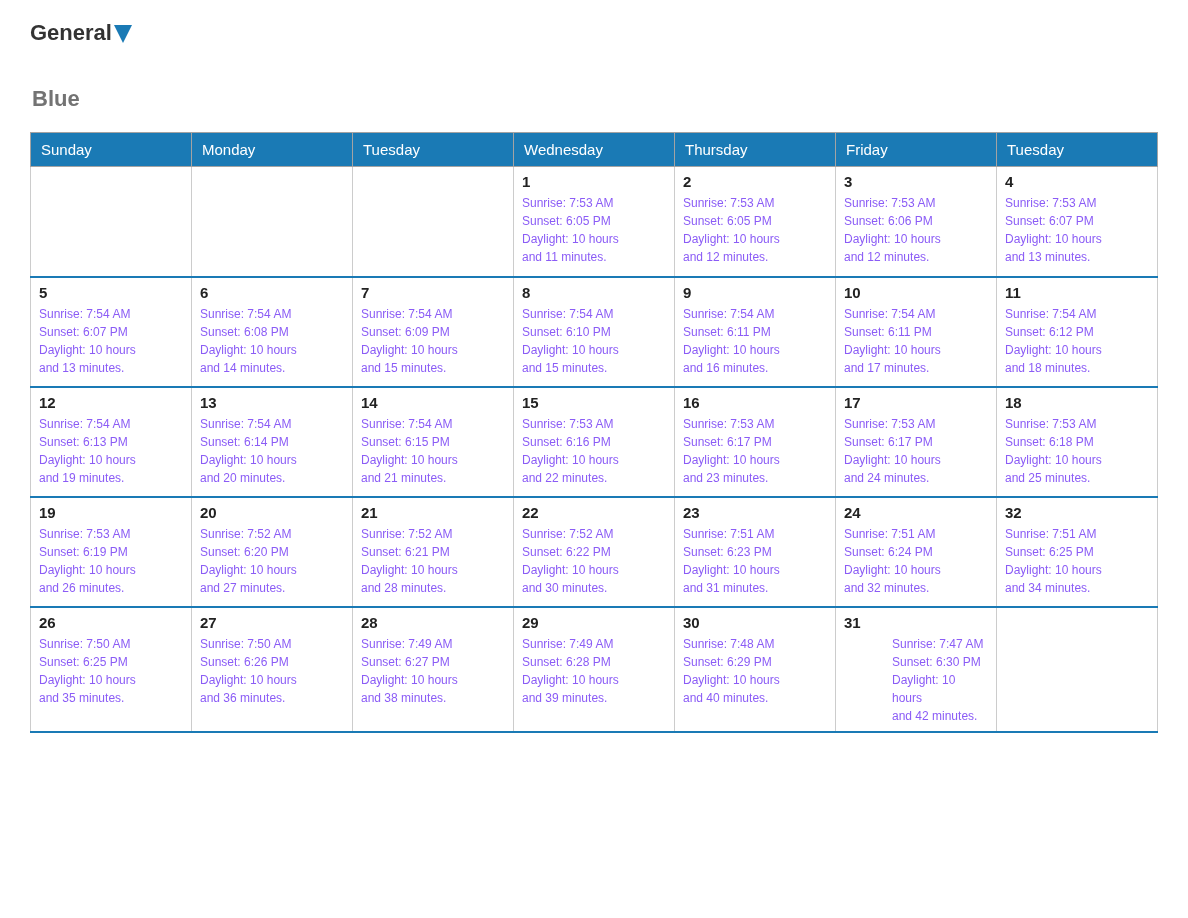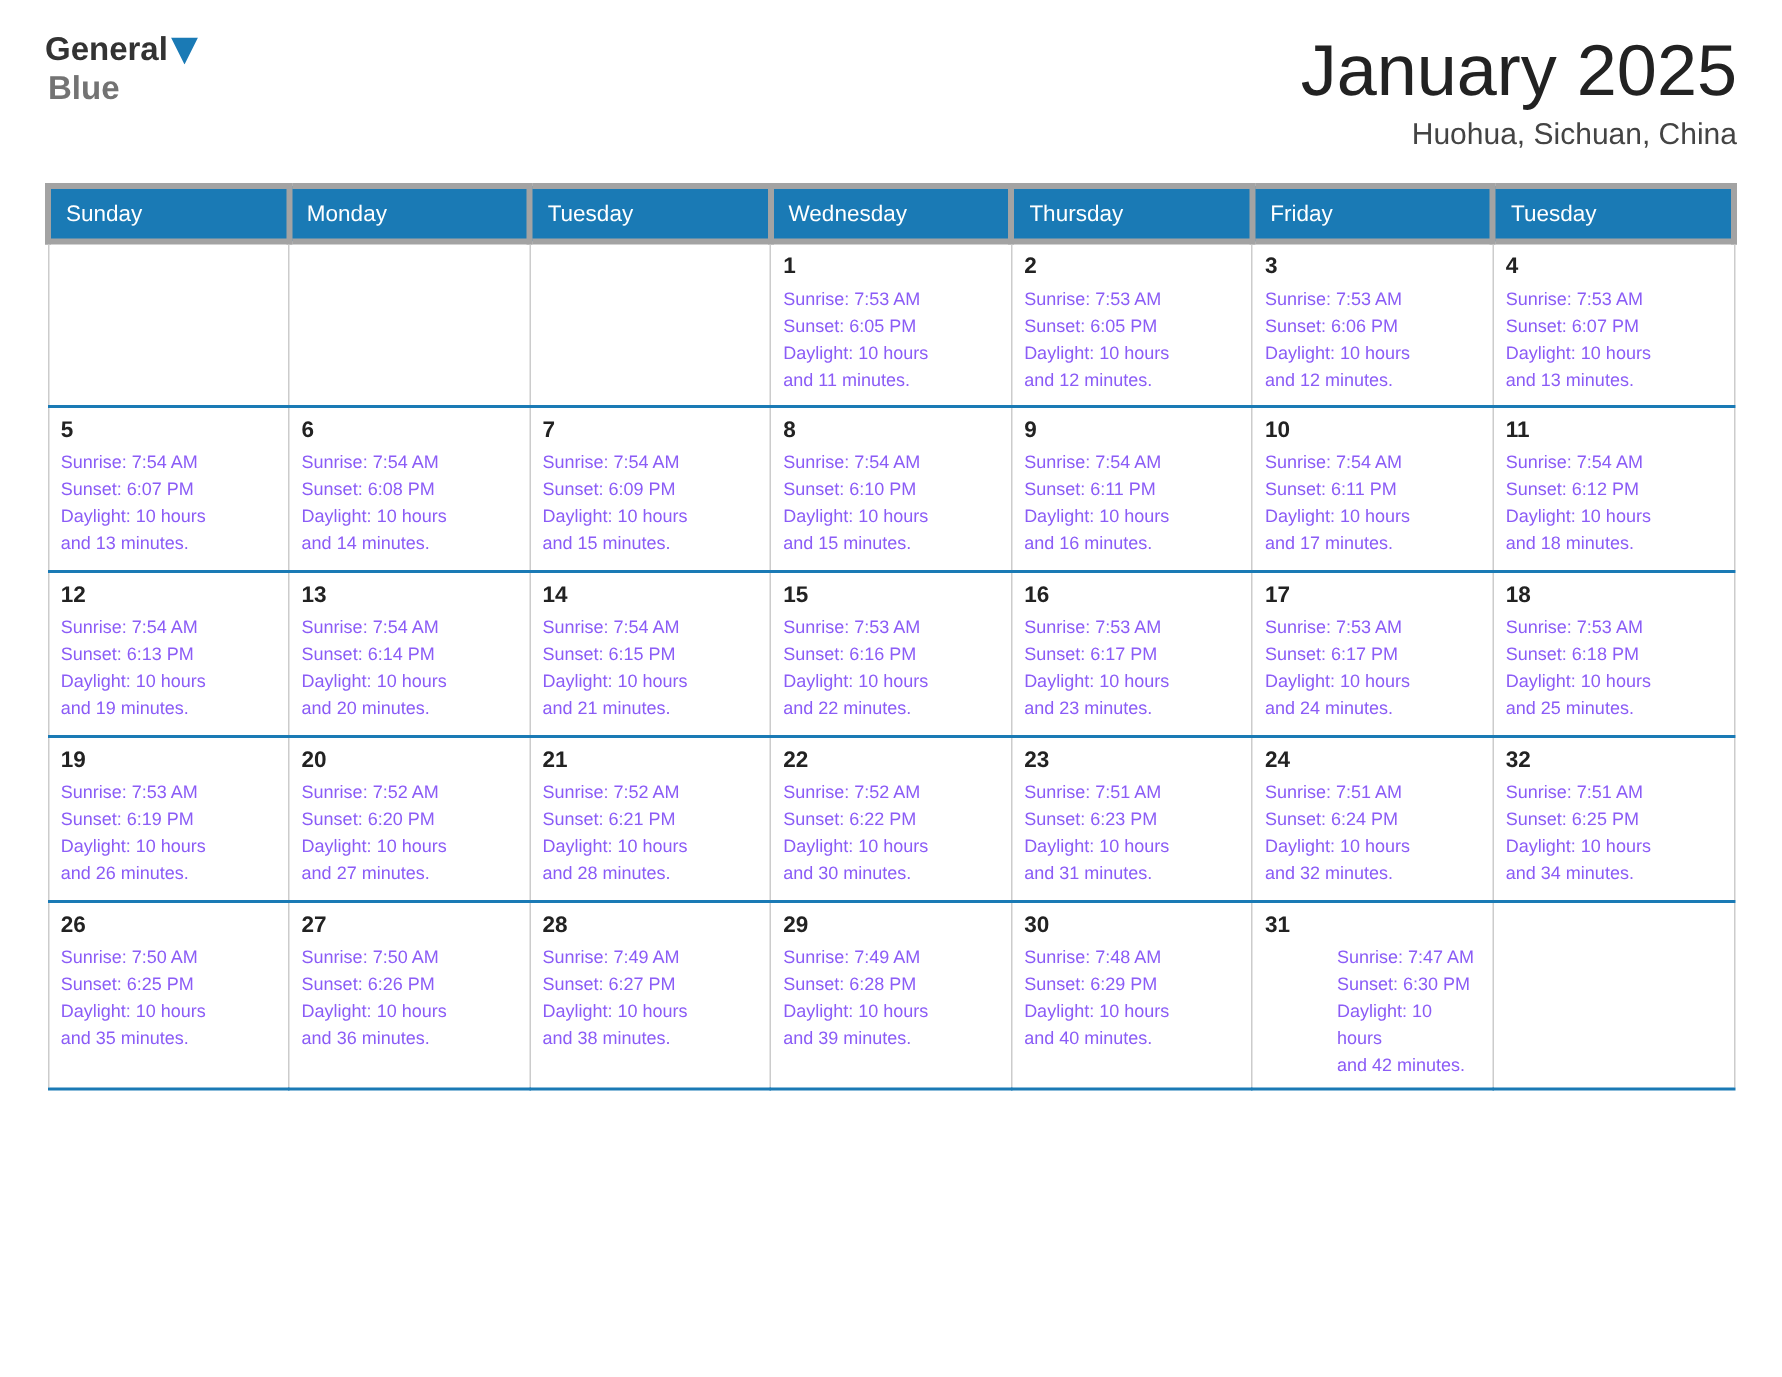--- a/index.html
+++ b/index.html
@@ -13,20 +13,21 @@
     .header {
       display: flex;
       justify-content: space-between;
       align-items: flex-start;
       margin-bottom: 20px;
     }
     .logo-area {
       display: flex;
       flex-direction: column;
       align-items: flex-start;
+      gap: 40px;
     }
     .logo-row {
       display: flex;
       align-items: center;
     }
     .title-area {
       text-align: right;
     }
     table {
       width: 100%;
@@ -34,21 +35,21 @@
     }
     thead tr {
       background-color: #1a7ab5;
     }
     thead th {
       color: #fff;
       font-size: 15px;
       font-weight: normal;
       padding: 8px 10px;
       text-align: left;
-      border: 4px solid #a3a3a3;
+      border: 1px solid #a3a3a3;
     }
     tbody td {
       border: 1px solid #ccc;
       vertical-align: top;
       padding: 6px 8px;
       width: 14.28%;
       min-height: 90px;
       height: 110px;
     }
     .day-number {
@@ -76,24 +77,20 @@
 <div class="header">
   <div class="logo-area">
     <div class="logo-row">
       <span style="font-size:22px;font-weight:bold;color:#333;">General</span>
       <svg width="18" height="18" viewBox="0 0 18 18" style="margin-left:2px;margin-top:2px;">
         <polygon points="0,0 18,0 9,18" fill="#1a7ab5"></polygon>
       </svg>
     </div>
     <span style="font-size:22px;font-weight:bold;color:#737373;margin-left:2px;">Blue</span>
   </div>
-  <div class="title-area">
-    <div style="font-size:48px;color:#222;font-weight:normal;">January 2025</div>
-    <div style="font-size:20px;color:#444;margin-top:4px;">Huohua, Sichuan, China</div>
-  </div>
 </div>
 
 <table>
   <thead>
     <tr>
     <th>Sunday</th>
         <th>Monday</th>
         <th>Tuesday</th>
         <th>Wednesday</th>
         <th>Thursday</th>

